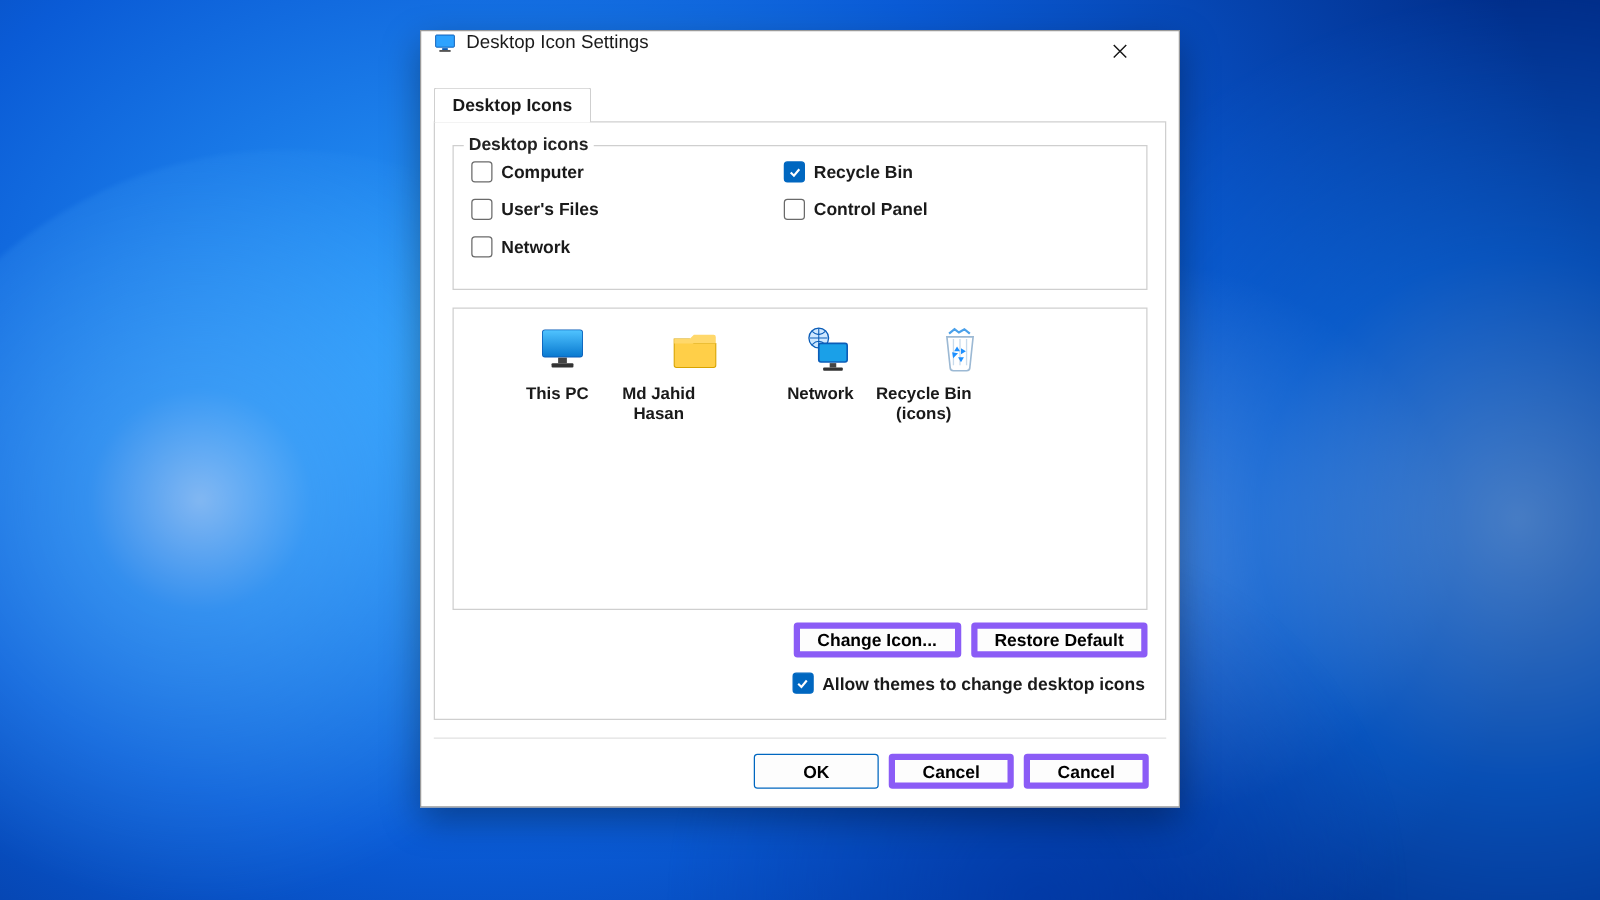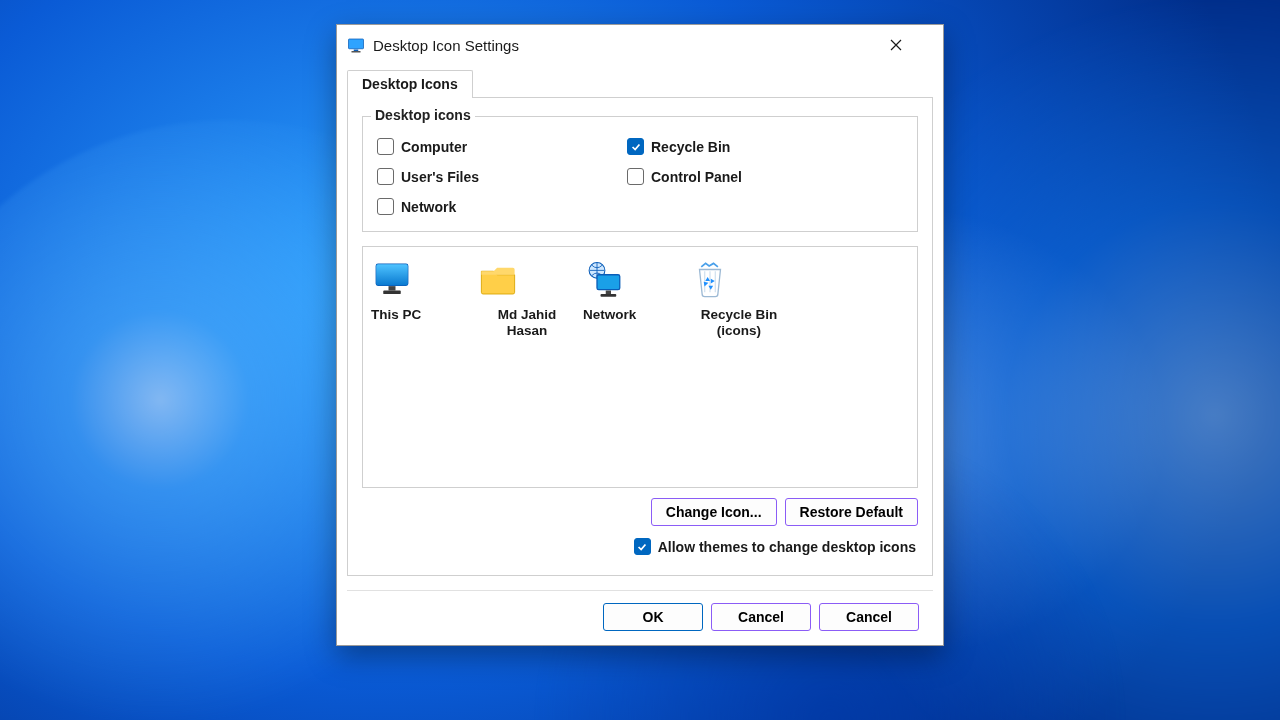--- a/index.html
+++ b/index.html
@@ -27,21 +27,20 @@
   .dialog {
     position: absolute;
     left: 336px; top: 24px;
     width: 606px;
     background: #ffffff;
     border: 1px solid #9a9a9a;
     box-shadow: 0 10px 28px rgba(0,0,0,0.35);
   }
   .titlebar {
     display: flex;
-    align-items: center;
     height: 40px;
     padding: 0 24px 0 10px;
   }
   .titlebar .title-icon {
     width: 18px; height: 18px;
     margin-right: 8px;
   }
   .titlebar .title-text {
     font-size: 15px;
     flex: 1;
@@ -90,21 +89,21 @@
   .groupbox-legend {
     position: absolute;
     top: -10px; left: 8px;
     background: #fff;
     padding: 0 4px;
     font-size: 14px;
     color: #222;
   }
   .cb-row {
     display: flex;
-    align-items: flex-end;
+    align-items: flex-start;
     gap: 7px;
     height: 26px;
   }
   .cb-grid {
     display: grid;
     grid-template-columns: 250px 250px;
     grid-auto-rows: 30px;
     align-items: center;
   }
   .win-checkbox {
@@ -132,41 +131,41 @@
   }
   .icon-grid {
     display: flex;
     flex-wrap: wrap;
     gap: 4px 6px;
   }
   .icon-item {
     width: 100px;
     display: flex;
     flex-direction: column;
-    align-items: flex-start;
+    align-items: flex-end;
     text-align: center;
     font-size: 13.5px;
     line-height: 1.2;
     cursor: pointer;
   }
   .icon-item .ico {
     width: 42px; height: 42px;
     margin-bottom: 6px;
   }
 
   .btn-row {
     display: flex;
     justify-content: flex-end;
     gap: 8px;
     margin-top: 10px;
   }
   .win-btn {
     min-width: 106px;
     height: 28px;
-    border: 1px solid #8b5cf6;
+    border: 5px solid #8b5cf6;
     background: #fdfdfd;
     border-radius: 3px;
     font: inherit;
     cursor: pointer;
     padding: 0 14px;
   }
   .win-btn.primary {
     border: 1.5px solid #0067c0;
   }
 

